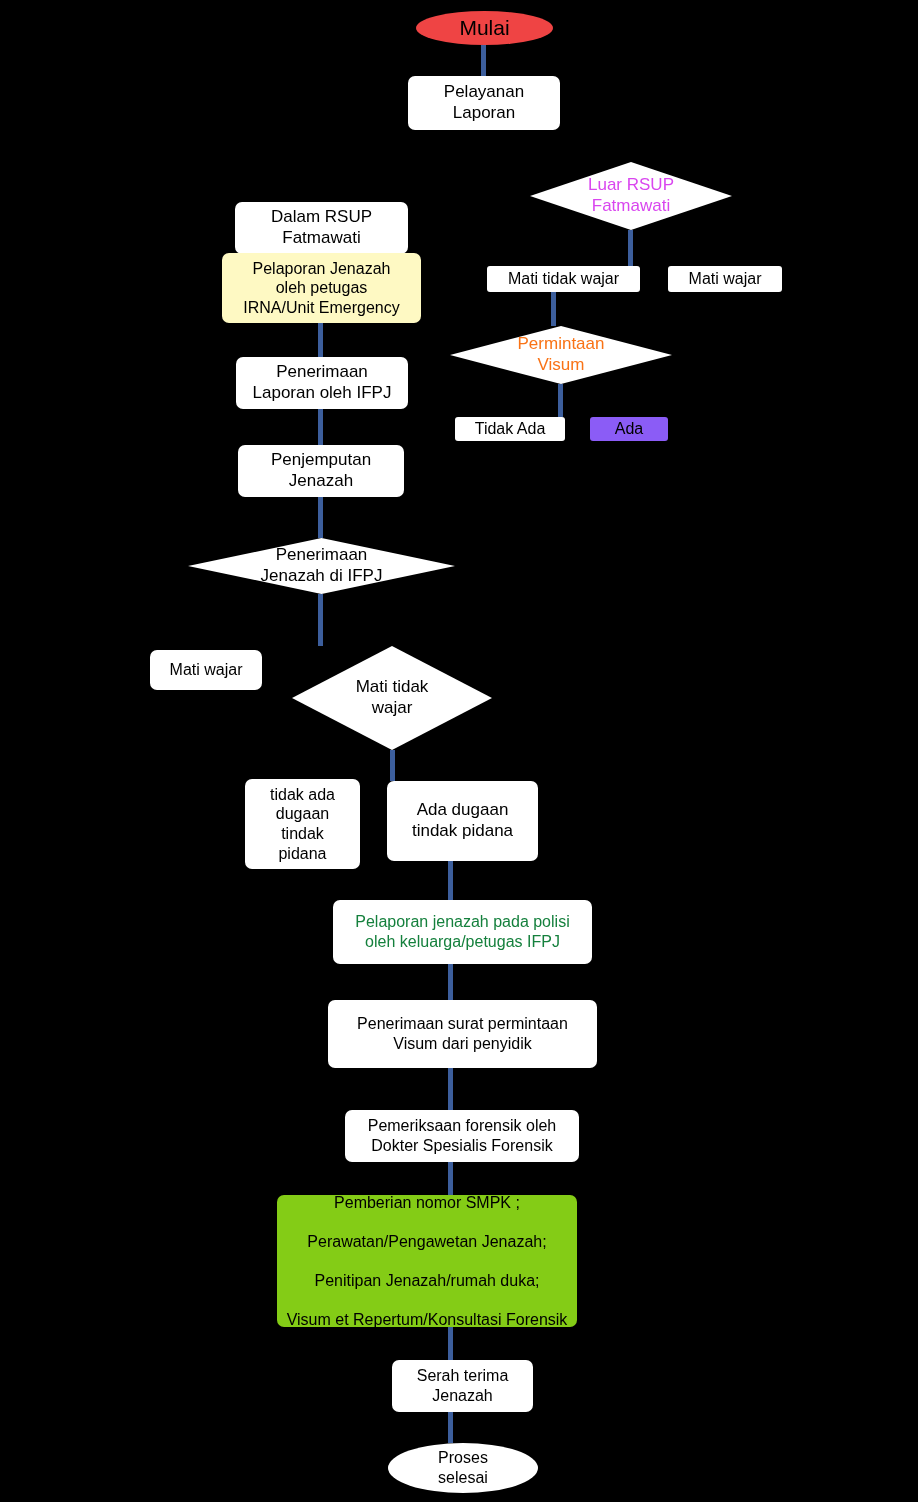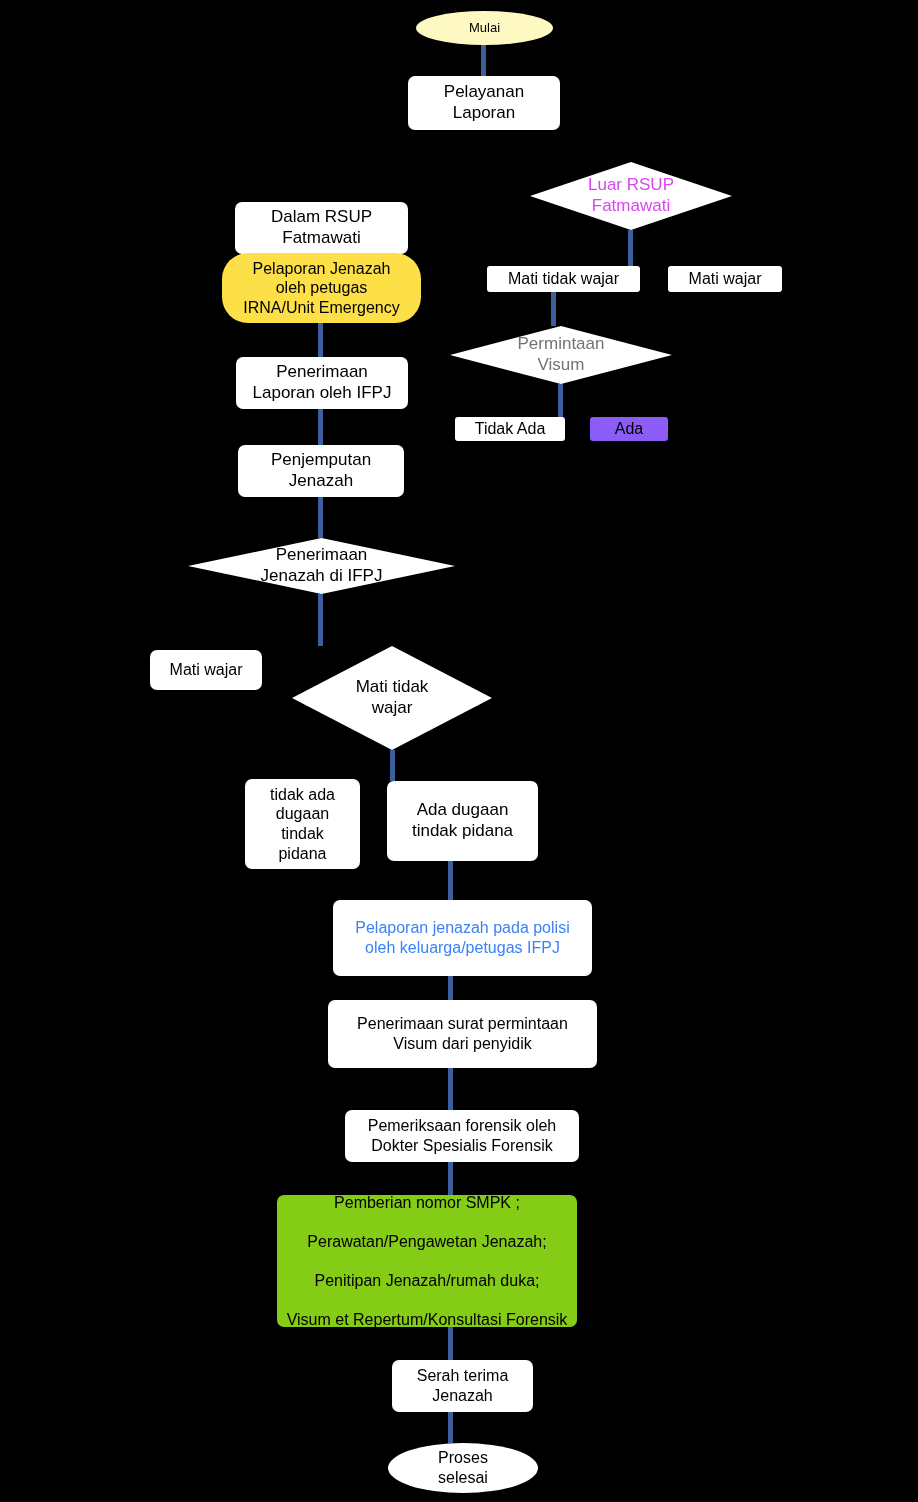--- a/index.html
+++ b/index.html
@@ -72,52 +72,52 @@
     <div class="connector" style="left: 318px; top: 409px; width: 5px; height: 36px; background: rgb(60, 94, 156);"></div>
     <div class="connector" style="left: 318px; top: 497px; width: 5px; height: 41px; background: rgb(60, 94, 156);"></div>
     <div class="connector" style="left: 318px; top: 594px; width: 5px; height: 52px; background: rgb(60, 94, 156);"></div>
     <div class="connector" style="left: 390px; top: 750px; width: 5px; height: 31px; background: rgb(60, 94, 156);"></div>
     <div class="connector" style="left: 448px; top: 861px; width: 5px; height: 39px; background: rgb(60, 94, 156);"></div>
     <div class="connector" style="left: 448px; top: 960px; width: 5px; height: 40px; background: rgb(60, 94, 156);"></div>
     <div class="connector" style="left: 448px; top: 1068px; width: 5px; height: 42px; background: rgb(60, 94, 156);"></div>
     <div class="connector" style="left: 448px; top: 1162px; width: 5px; height: 33px; background: rgb(60, 94, 156);"></div>
     <div class="connector" style="left: 448px; top: 1327px; width: 5px; height: 33px; background: rgb(60, 94, 156);"></div>
     <div class="connector" style="left: 448px; top: 1412px; width: 5px; height: 31px; background: rgb(60, 94, 156);"></div>
-    <div class="node terminator" style="left: 416px; top: 11px; width: 137px; height: 34px; font-size: 13px; background: #fef9c3; color: rgb(0, 0, 0);"><span>Mulai</span></div>
+    <div class="node terminator" style="left: 416px; top: 11px; width: 137px; height: 34px; font-size: 21px; background: #ef4444; color: rgb(0, 0, 0);"><span>Mulai</span></div>
     <div class="node process" style="left: 408px; top: 76px; width: 152px; height: 54px; font-size: 17px; background: rgb(255, 255, 255); color: rgb(0, 0, 0);"><span>Pelayanan
 Laporan</span></div>
     <div class="node process" style="left: 235px; top: 164px; width: 173px; height: 52px; font-size: 17px; background: rgb(255, 255, 255); color: rgb(0, 0, 0); margin-top: 38px;"><span>Dalam RSUP
 Fatmawati</span></div>
     <div class="node decision" style="left: 530px; top: 162px; width: 202px; height: 68px; font-size: 17px;"><div class="dia-shape" style="background: rgb(255, 255, 255);"></div><div class="dia-text" style="color: #d946ef;">Luar RSUP
 Fatmawati</div></div>
-    <div class="node process" style="left: 222px; top: 253px; width: 199px; height: 70px; font-size: 16px; background: #fde047; color: rgb(0, 0, 0); border-radius: 26px;"><span>Pelaporan Jenazah
+    <div class="node process" style="left: 222px; top: 253px; width: 199px; height: 70px; font-size: 16px; background: #fef9c3; color: rgb(0, 0, 0);"><span>Pelaporan Jenazah
 oleh petugas
 IRNA/Unit Emergency</span></div>
     <div class="node label-box" style="left: 487px; top: 266px; width: 153px; height: 26px; font-size: 16px; background: rgb(255, 255, 255); color: rgb(0, 0, 0);"><span>Mati tidak wajar</span></div>
     <div class="node label-box" style="left: 668px; top: 266px; width: 114px; height: 26px; font-size: 16px; background: rgb(255, 255, 255); color: rgb(0, 0, 0);"><span>Mati wajar</span></div>
-    <div class="node decision" style="left: 450px; top: 326px; width: 222px; height: 58px; font-size: 17px;"><div class="dia-shape" style="background: rgb(255, 255, 255);"></div><div class="dia-text" style="color: #737373;">Permintaan
+    <div class="node decision" style="left: 450px; top: 326px; width: 222px; height: 58px; font-size: 17px;"><div class="dia-shape" style="background: rgb(255, 255, 255);"></div><div class="dia-text" style="color: #f97316;">Permintaan
 Visum</div></div>
     <div class="node process" style="left: 236px; top: 357px; width: 172px; height: 52px; font-size: 17px; background: rgb(255, 255, 255); color: rgb(0, 0, 0);"><span>Penerimaan
 Laporan oleh IFPJ</span></div>
     <div class="node label-box" style="left: 455px; top: 417px; width: 110px; height: 24px; font-size: 16px; background: rgb(255, 255, 255); color: rgb(0, 0, 0);"><span>Tidak Ada</span></div>
     <div class="node label-box" style="left: 590px; top: 417px; width: 78px; height: 24px; font-size: 16px; background: #8b5cf6; color: rgb(0, 0, 0);"><span>Ada</span></div>
     <div class="node process" style="left: 238px; top: 445px; width: 166px; height: 52px; font-size: 17px; background: rgb(255, 255, 255); color: rgb(0, 0, 0);"><span>Penjemputan
 Jenazah</span></div>
     <div class="node decision" style="left: 188px; top: 538px; width: 267px; height: 56px; font-size: 17px;"><div class="dia-shape" style="background: rgb(255, 255, 255);"></div><div class="dia-text" style="color: rgb(0, 0, 0);">Penerimaan
 Jenazah di IFPJ</div></div>
     <div class="node process" style="left: 150px; top: 650px; width: 112px; height: 40px; font-size: 16px; background: rgb(255, 255, 255); color: rgb(0, 0, 0);"><span>Mati wajar</span></div>
     <div class="node decision" style="left: 292px; top: 646px; width: 200px; height: 104px; font-size: 17px;"><div class="dia-shape" style="background: rgb(255, 255, 255);"></div><div class="dia-text" style="color: rgb(0, 0, 0);">Mati tidak
 wajar</div></div>
     <div class="node process" style="left: 245px; top: 779px; width: 115px; height: 90px; font-size: 16px; background: rgb(255, 255, 255); color: rgb(0, 0, 0);"><span>tidak ada
 dugaan
 tindak
 pidana</span></div>
     <div class="node process" style="left: 387px; top: 781px; width: 151px; height: 80px; font-size: 17px; background: rgb(255, 255, 255); color: rgb(0, 0, 0);"><span>Ada dugaan
 tindak pidana</span></div>
-    <div class="node process" style="left: 333px; top: 900px; width: 259px; height: 76px; font-size: 16px; background: rgb(255, 255, 255); color: #3b82f6;"><span>Pelaporan jenazah pada polisi
+    <div class="node process" style="left: 333px; top: 900px; width: 259px; height: 64px; font-size: 16px; background: rgb(255, 255, 255); color: #15803d;"><span>Pelaporan jenazah pada polisi
 oleh keluarga/petugas IFPJ</span></div>
     <div class="node process" style="left: 345px; top: 1110px; width: 234px; height: 52px; font-size: 16px; background: rgb(255, 255, 255); color: rgb(0, 0, 0);"><span>Pemeriksaan forensik oleh
 Dokter Spesialis Forensik</span></div>
     <div class="node process" style="left: 328px; top: 1000px; width: 269px; height: 68px; font-size: 16px; background: rgb(255, 255, 255); color: rgb(0, 0, 0);"><span>Penerimaan surat permintaan
 Visum dari penyidik</span></div>
     <div class="node process" style="left: 277px; top: 1195px; width: 300px; height: 132px; font-size: 16px; background: #84cc16; color: rgb(0, 0, 0);"><span>Pemberian nomor SMPK ;
 
 Perawatan/Pengawetan Jenazah;
 
 Penitipan Jenazah/rumah duka;

